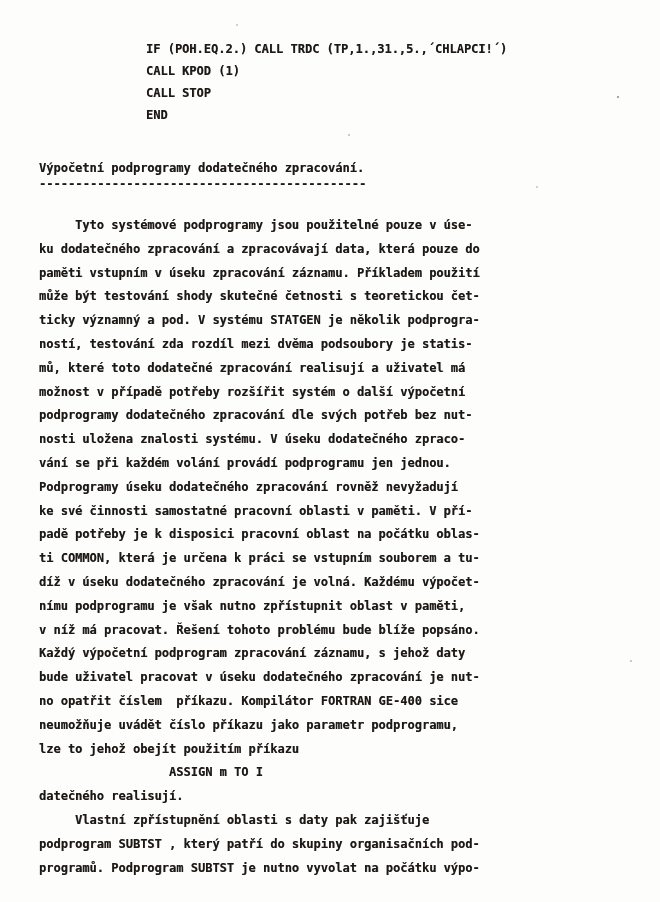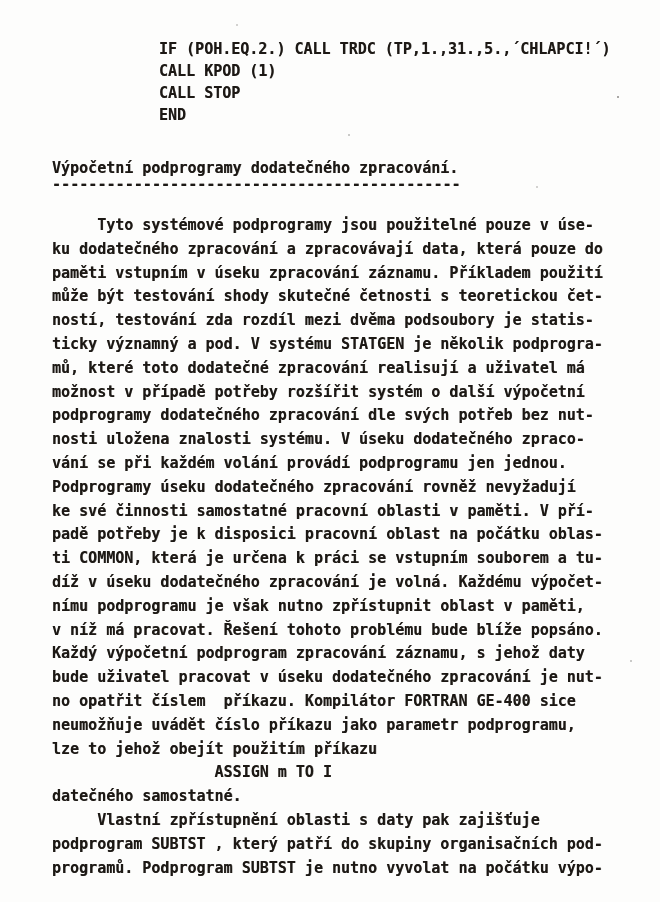--- a/index.html
+++ b/index.html
@@ -10,22 +10,22 @@
   .page {
     position: relative;
     width: 660px;
     height: 902px;
     box-sizing: border-box;
     overflow: hidden;
     background: #fdfdfc;
     color: #1c1814;
     font-family: "DejaVu Sans Mono", monospace;
     font-weight: bold;
-    font-size: 15px;
-    padding: 38px 20px 0 52px;
+    font-size: 12px;
+    padding: 38px 20px 0 39px;
     text-shadow: 0.3px 0.2px 0 rgba(20,16,12,0.55);
   }
   .line {
     white-space: pre;
     line-height: 23.8px;
   }
   .code-block {
     margin-left: 107px;
   }
   .code-block .line {
@@ -70,41 +70,41 @@
   <div class="heading-block">
     <div class="heading">Výpočetní podprogramy dodatečného zpracování.</div>
     <div class="heading-underline">---------------------------------------------</div>
   </div>
 
   <div class="body-block">
       <div class="line">     Tyto systémové podprogramy jsou použitelné pouze v úse-</div>
       <div class="line">ku dodatečného zpracování a zpracovávají data, která pouze do</div>
       <div class="line">paměti vstupním v úseku zpracování záznamu. Příkladem použití</div>
       <div class="line">může být testování shody skutečné četnosti s teoretickou čet-</div>
+      <div class="line">ticky významný a pod. V systému STATGEN je několik podprogra-</div>
       <div class="line">ností, testování zda rozdíl mezi dvěma podsoubory je statis-</div>
-      <div class="line">ticky významný a pod. V systému STATGEN je několik podprogra-</div>
       <div class="line">mů, které toto dodatečné zpracování realisují a uživatel má</div>
       <div class="line">možnost v případě potřeby rozšířit systém o další výpočetní</div>
       <div class="line">podprogramy dodatečného zpracování dle svých potřeb bez nut-</div>
       <div class="line">nosti uložena znalosti systému. V úseku dodatečného zpraco-</div>
       <div class="line">vání se při každém volání provádí podprogramu jen jednou.</div>
       <div class="line">Podprogramy úseku dodatečného zpracování rovněž nevyžadují</div>
       <div class="line">ke své činnosti samostatné pracovní oblasti v paměti. V pří-</div>
       <div class="line">padě potřeby je k disposici pracovní oblast na počátku oblas-</div>
       <div class="line">ti COMMON, která je určena k práci se vstupním souborem a tu-</div>
       <div class="line">díž v úseku dodatečného zpracování je volná. Každému výpočet-</div>
       <div class="line">nímu podprogramu je však nutno zpřístupnit oblast v paměti,</div>
       <div class="line">v níž má pracovat. Řešení tohoto problému bude blíže popsáno.</div>
       <div class="line">Každý výpočetní podprogram zpracování záznamu, s jehož daty</div>
       <div class="line">bude uživatel pracovat v úseku dodatečného zpracování je nut-</div>
       <div class="line">no opatřit číslem  příkazu. Kompilátor FORTRAN GE-400 sice</div>
       <div class="line">neumožňuje uvádět číslo příkazu jako parametr podprogramu,</div>
       <div class="line">lze to jehož obejít použitím příkazu</div>
       <div class="line">                  ASSIGN m TO I</div>
-      <div class="line">datečného samostatné.</div>
+      <div class="line">datečného realisují.</div>
       <div class="line">     Vlastní zpřístupnění oblasti s daty pak zajišťuje</div>
       <div class="line">podprogram SUBTST , který patří do skupiny organisačních pod-</div>
       <div class="line">programů. Podprogram SUBTST je nutno vyvolat na počátku výpo-</div>
     </div>
 
   <div class="speckle" style="left:617px; top:96px;"></div>
   <div class="speckle" style="left:348px; top:134px; opacity:.6"></div>
   <div class="speckle" style="left:236px; top:24px; opacity:.5"></div>
   <div class="speckle" style="left:536px; top:186px; opacity:.5"></div>
   <div class="speckle" style="left:630px; top:660px; opacity:.6"></div>

